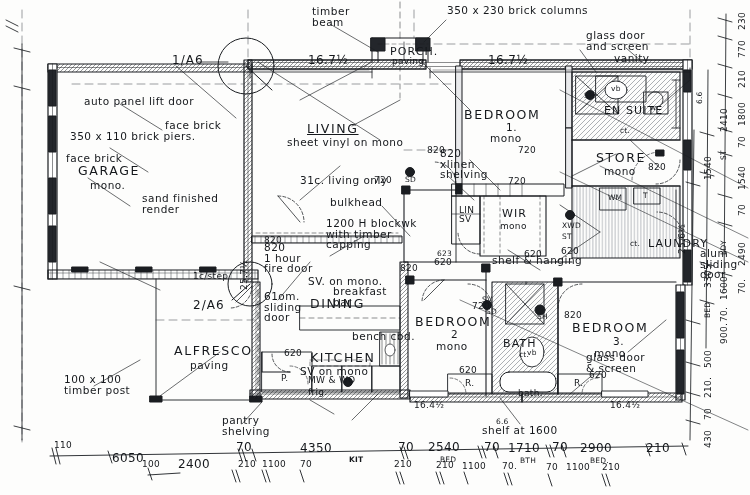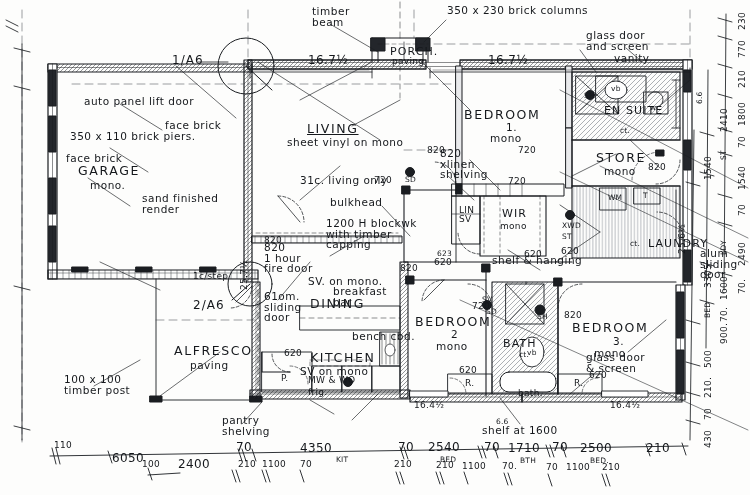--- a/index.html
+++ b/index.html
@@ -569,24 +569,24 @@
 
 <div class="ann dimS" style="left:54px;top:441px;">110</div>
 <div class="ann dim" style="left:112px;top:452px;">6050</div>
 <div class="ann dim" style="left:236px;top:441px;">70</div>
 <div class="ann dim" style="left:300px;top:442px;">4350</div>
 <div class="ann dim" style="left:398px;top:441px;">70</div>
 <div class="ann dim" style="left:428px;top:441px;">2540</div>
 <div class="ann dim" style="left:484px;top:441px;">70</div>
 <div class="ann dim" style="left:508px;top:442px;">1710</div>
 <div class="ann dim" style="left:552px;top:441px;">70</div>
-<div class="ann dim" style="left:580px;top:442px;">2500</div>
+<div class="ann dim" style="left:580px;top:442px;">2900</div>
 <div class="ann dim" style="left:646px;top:442px;">210</div>
 
-<div class="ann tiny" style="left:336px;top:456px;">KIT</div>
+<div class="ann tiny" style="left:349px;top:456px;font-weight:bold;">KIT</div>
 <div class="ann tiny" style="left:440px;top:456px;">BED</div>
 <div class="ann tiny" style="left:520px;top:457px;">BTH</div>
 <div class="ann tiny" style="left:590px;top:457px;">BED.</div>
 
 <div class="ann dimS" style="left:142px;top:460px;">100</div>
 <div class="ann dim" style="left:178px;top:458px;">2400</div>
 <div class="ann dimS" style="left:238px;top:460px;">210</div>
 <div class="ann dimS" style="left:262px;top:460px;">1100</div>
 <div class="ann dimS" style="left:300px;top:460px;">70</div>
 <div class="ann dimS" style="left:394px;top:460px;">210</div>

